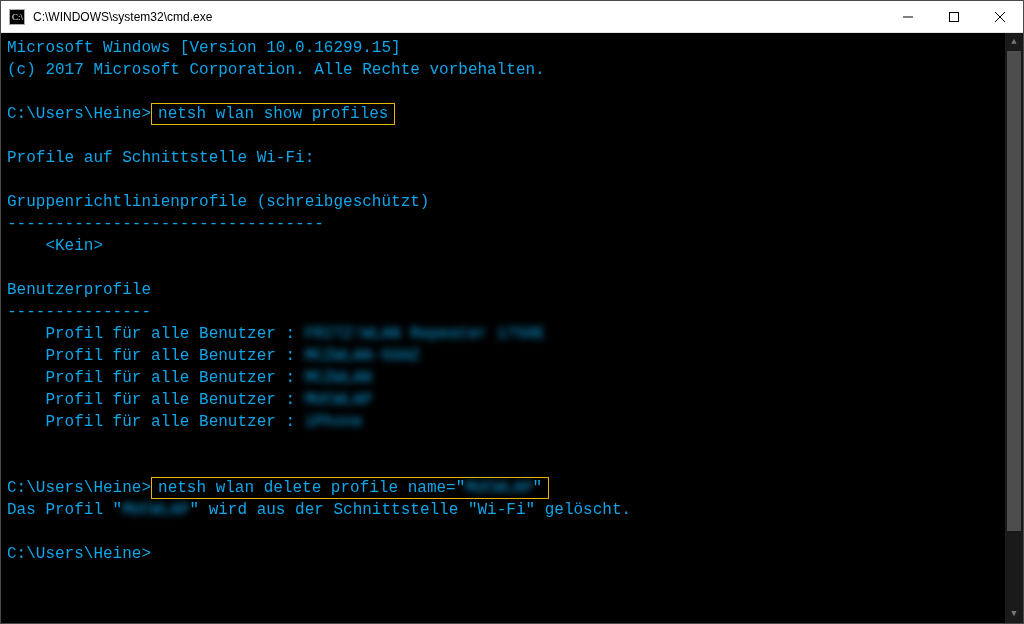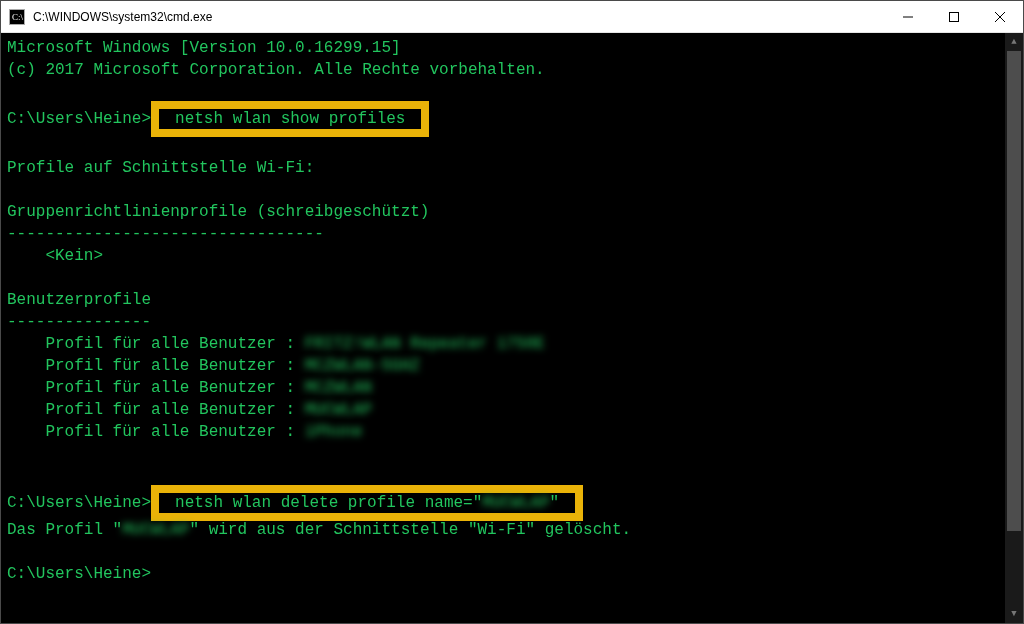--- a/index.html
+++ b/index.html
@@ -50,21 +50,21 @@
   }
   .terminal-wrap {
     flex: 1 1 auto;
     background: #000;
     position: relative;
     display: flex;
   }
   .terminal {
     flex: 1 1 auto;
     background: #000;
-    color: #22c55e;
+    color: #0ea5e9;
     font-family: Consolas, "Courier New", monospace;
     font-size: 16px;
     line-height: 22px;
     padding: 4px 2px 4px 6px;
     white-space: pre;
     overflow: hidden;
   }
   .scrollbar {
     width: 18px;
     background: #1a1a1a;
@@ -84,22 +84,22 @@
     height: 18px;
     display: flex;
     align-items: center;
     justify-content: center;
     color: #777;
     font-size: 9px;
   }
   .scroll-arrow.up { top: 0; }
   .scroll-arrow.down { bottom: 0; }
   .hlbox {
-    border: 8px solid #eab308;
-    padding: 0 16px;
+    border: 1px solid #eab308;
+    padding: 0 6px;
     display: inline-block;
     line-height: 20px;
     margin-top: -2px;
     margin-bottom: -2px;
   }
   .blur {
     filter: blur(3.5px);
     -webkit-filter: blur(3.5px);
   }
   .line { display: block; }

